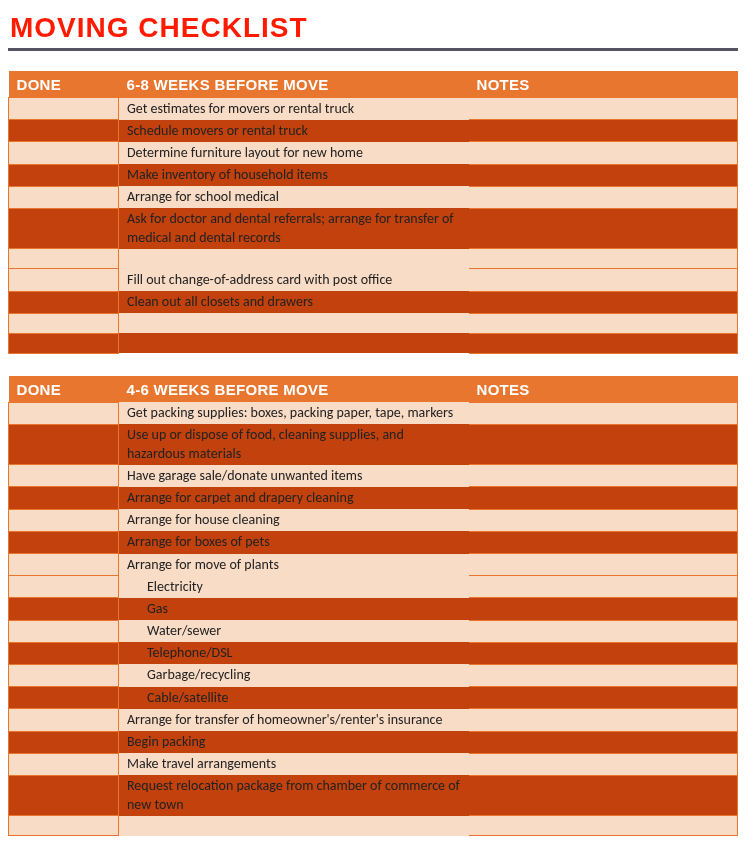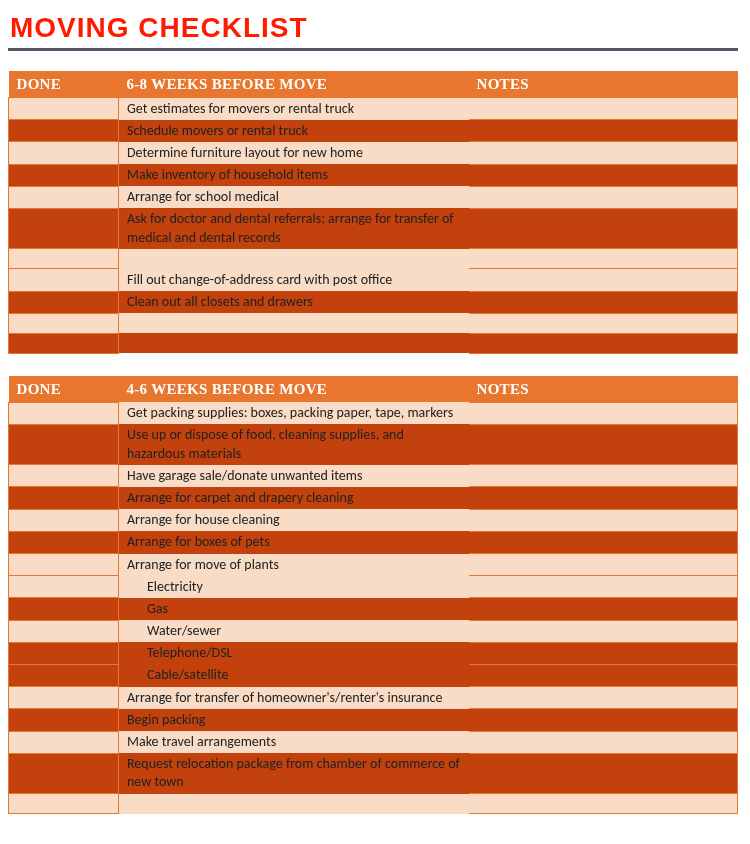--- a/index.html
+++ b/index.html
@@ -29,21 +29,21 @@
     width: 100%;
     border-collapse: collapse;
     table-layout: fixed;
   }
   col.done  { width: 110px; }
   col.task  { width: 350px; }
   col.notes { }
   th {
     background: #e9762f;
     color: #fff;
-    font-family: Liberation Serif, serif;
+    font-family: Liberation Sans, sans-serif;
     font-weight: 700;
     font-size: 15px;
     text-align: left;
     padding: 5px 8px 4px 8px;
     letter-spacing: 0.3px;
   }
   td {
     padding: 2px 8px;
     line-height: 1.3;
     vertical-align: top;
@@ -203,20 +203,25 @@
           <tr class="odd">
             <td class="done-cell"></td>
             <td class="task-cell"><span class="indent">Water/sewer</span></td>
             <td class="notes-cell"></td>
           </tr>
           <tr class="even">
             <td class="done-cell"></td>
             <td class="task-cell"><span class="indent">Telephone/DSL</span></td>
             <td class="notes-cell"></td>
           </tr>
+          <tr class="odd">
+            <td class="done-cell"></td>
+            <td class="task-cell"><span class="indent">Garbage/recycling</span></td>
+            <td class="notes-cell"></td>
+          </tr>
           <tr class="even">
             <td class="done-cell"></td>
             <td class="task-cell"><span class="indent">Cable/satellite</span></td>
             <td class="notes-cell"></td>
           </tr>
           <tr class="odd">
             <td class="done-cell"></td>
             <td class="task-cell">Arrange for transfer of homeowner's/renter's insurance</td>
             <td class="notes-cell"></td>
           </tr>

